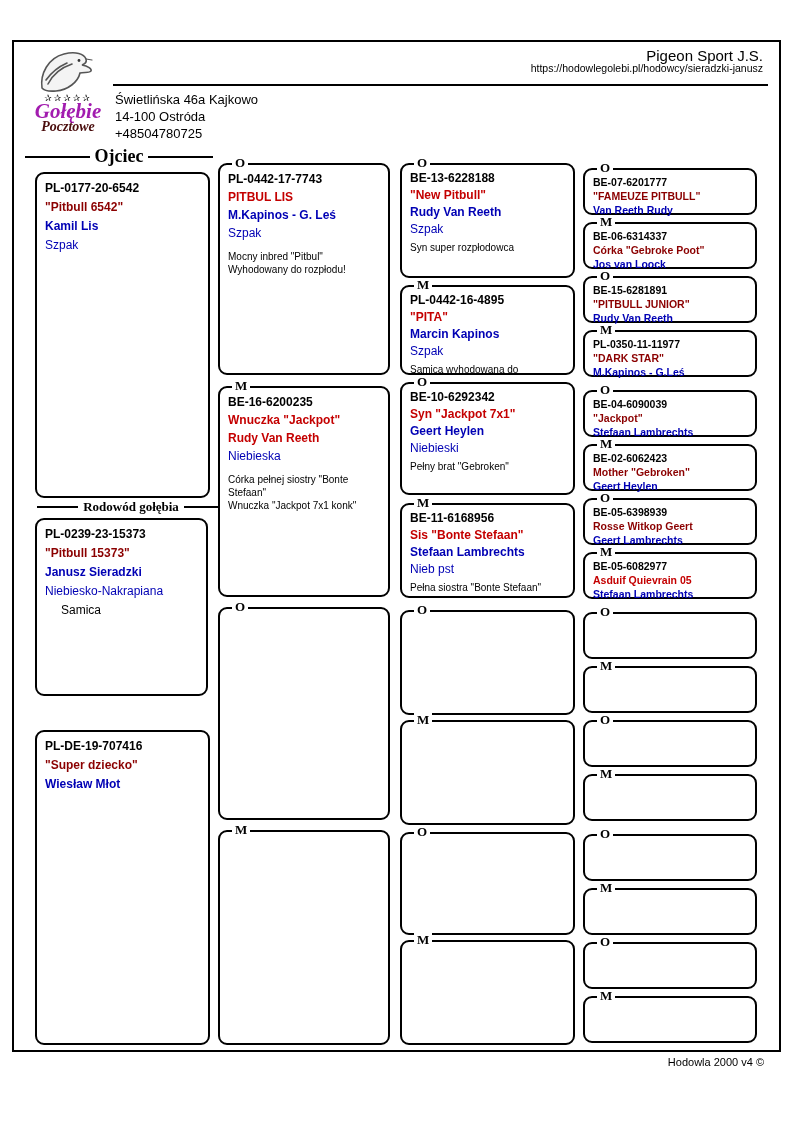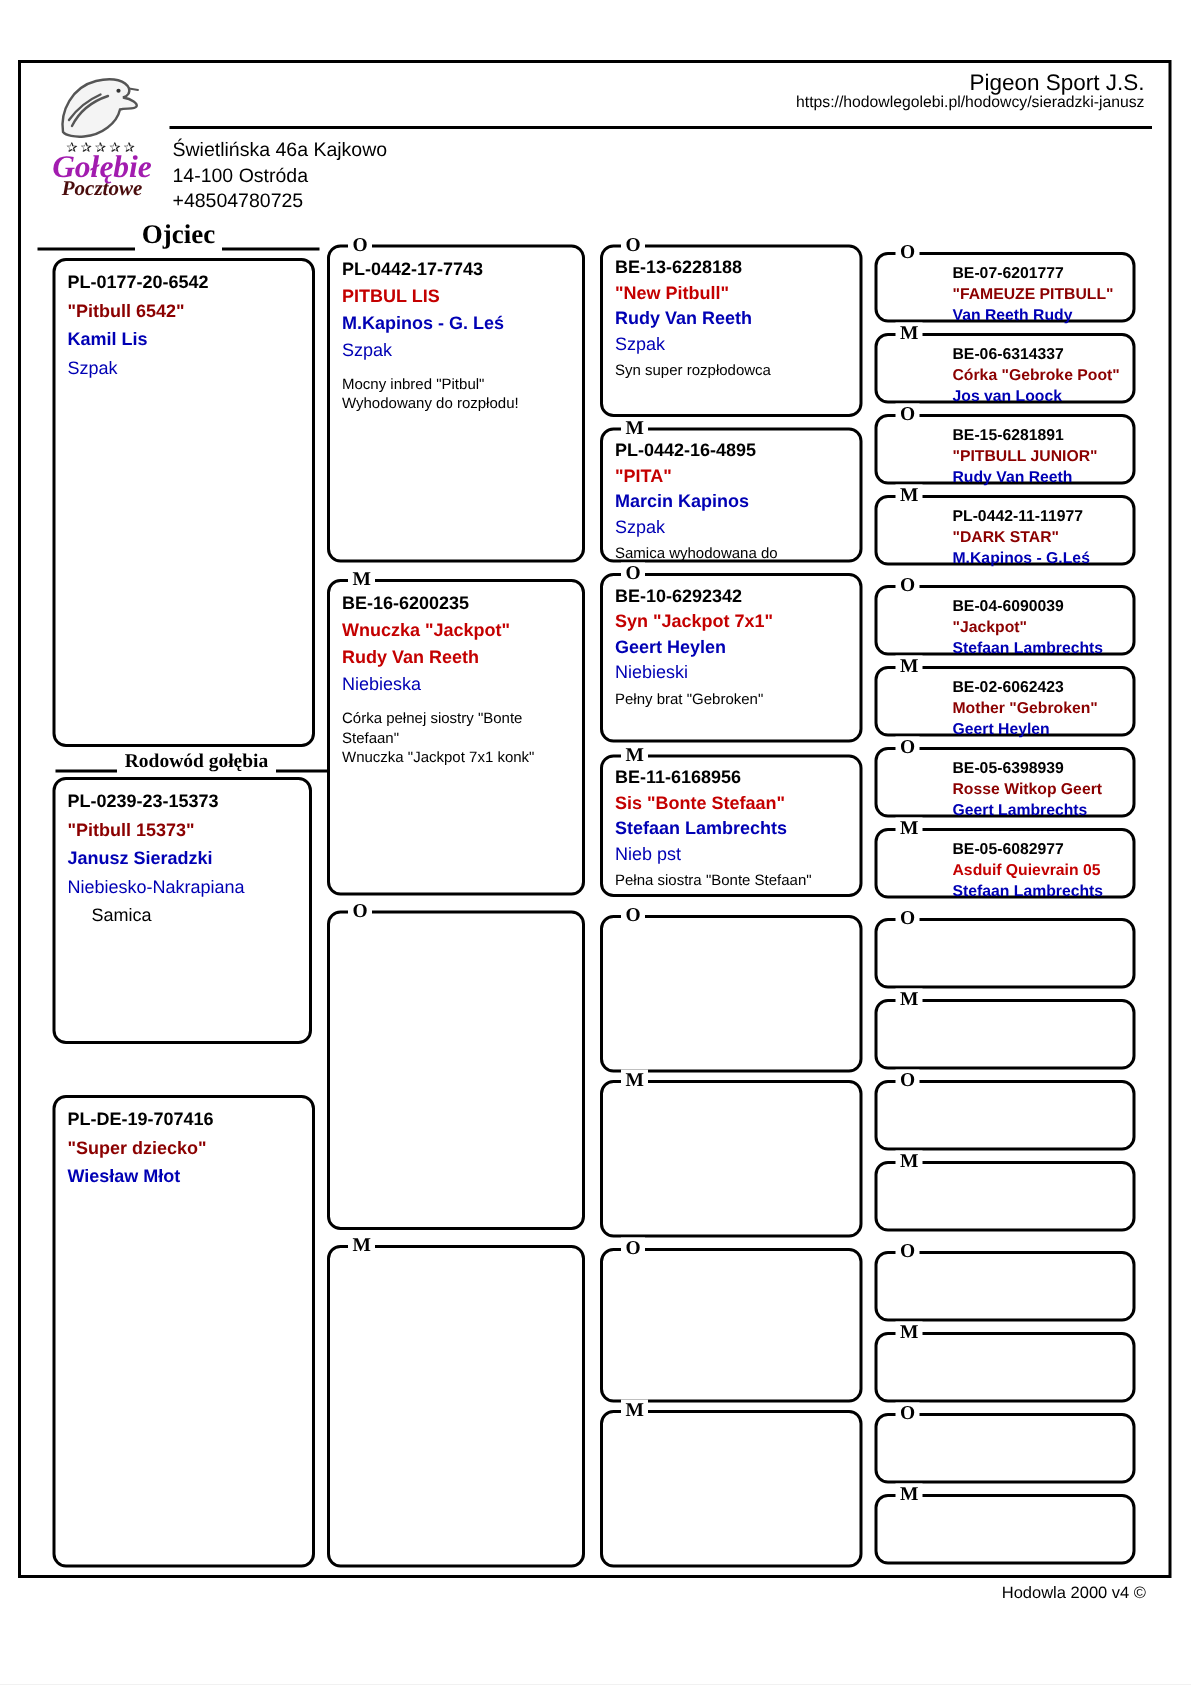--- a/index.html
+++ b/index.html
@@ -21,36 +21,36 @@
   .logo { position:absolute; left:24px; top:46px; width:88px; text-align:center; }
   .logo svg { display:block; margin:0 auto; }
   .logo-stars { font-size:9px; letter-spacing:2px; line-height:9px; color:#222; }
   .logo-t1 { font-family:"Liberation Serif", serif; font-weight:bold; font-style:italic;
              font-size:21px; line-height:16px; color:#a21caf; }
   .logo-t2 { font-family:"Liberation Serif", serif; font-weight:bold; font-style:italic;
              font-size:14px; line-height:15px; color:#4a0d0d; }
 
   
   #pedigree { position:absolute; inset:0; }
-  .sec-label { position:absolute; display:flex; align-items:flex-end; gap:5px;
+  .sec-label { position:absolute; display:flex; align-items:center; gap:5px;
                font-family:"Liberation Serif", serif; font-weight:bold; }
   .sec-label::before, .sec-label::after { content:""; flex:1; border-top:2px solid #000; }
   .sec-big { font-size:18px; }
   .sec-small { font-size:13px; }
 
   .pbox { position:absolute; border:2px solid #000; border-radius:9px; background:#fff;
           padding:5px 8px 3px 8px; overflow:hidden; }
   .om-label { position:absolute; top:-2px; left:12px; background:#fff; padding:0 3px;
               font-family:"Liberation Serif", serif; font-weight:bold; font-size:13px; line-height:13px; }
   .pbox { overflow:visible; }
 
   .line { font-size:12px; line-height:19px; white-space:nowrap; }
   .gen2 .line, .gen3 .line { line-height:18px; }
   .gen3 .line { line-height:17px; }
-  .gen4 .line { font-size:10.5px; line-height:14px;margin-left:42px; }
+  .gen4 .line { font-size:10.5px; line-height:14px; }
   .s-ring   { font-weight:bold; color:var(--ink,#000); }
   .s-name   { font-weight:bold; color:var(--maroon,#8b0000); }
   .s-red    { font-weight:bold; color:var(--red,#c40000); }
   .s-fancier{ font-weight:bold; color:var(--blue,#0000b4); }
   .s-color  { color:var(--blue,#0000b4); }
   .s-plain  { color:var(--ink,#000);margin-left:16px; }
   .s-gap    { height:13px; line-height:13px; }
   .notes { margin-top:8px; }
   .gen3 .notes { margin-top:3px; }
   .note { font-size:10px; line-height:13px; color:#000; white-space:normal; }
@@ -205,21 +205,21 @@
         <div class="line s-fancier">Jos van Loock</div>
       </div>
       <div class="pbox gen4" style="left: 583px; top: 276px; width: 174px; height: 47px;">
         <span class="om-label" style="top: -9px;">O</span>
         <div class="line s-ring">BE-15-6281891</div>
         <div class="line s-name">"PITBULL JUNIOR"</div>
         <div class="line s-fancier">Rudy Van Reeth</div>
       </div>
       <div class="pbox gen4" style="left: 583px; top: 330px; width: 174px; height: 47px;">
         <span class="om-label" style="top: -9px;">M</span>
-        <div class="line s-ring">PL-0442-11-11977</div>
+        <div class="line s-ring">PL-0350-11-11977</div>
         <div class="line s-name">"DARK STAR"</div>
         <div class="line s-fancier">M.Kapinos - G.Leś</div>
       </div>
       <div class="pbox gen4" style="left: 583px; top: 390px; width: 174px; height: 47px;">
         <span class="om-label" style="top: -9px;">O</span>
         <div class="line s-ring">BE-04-6090039</div>
         <div class="line s-name">"Jackpot"</div>
         <div class="line s-fancier">Stefaan Lambrechts</div>
       </div>
       <div class="pbox gen4" style="left: 583px; top: 444px; width: 174px; height: 47px;">

